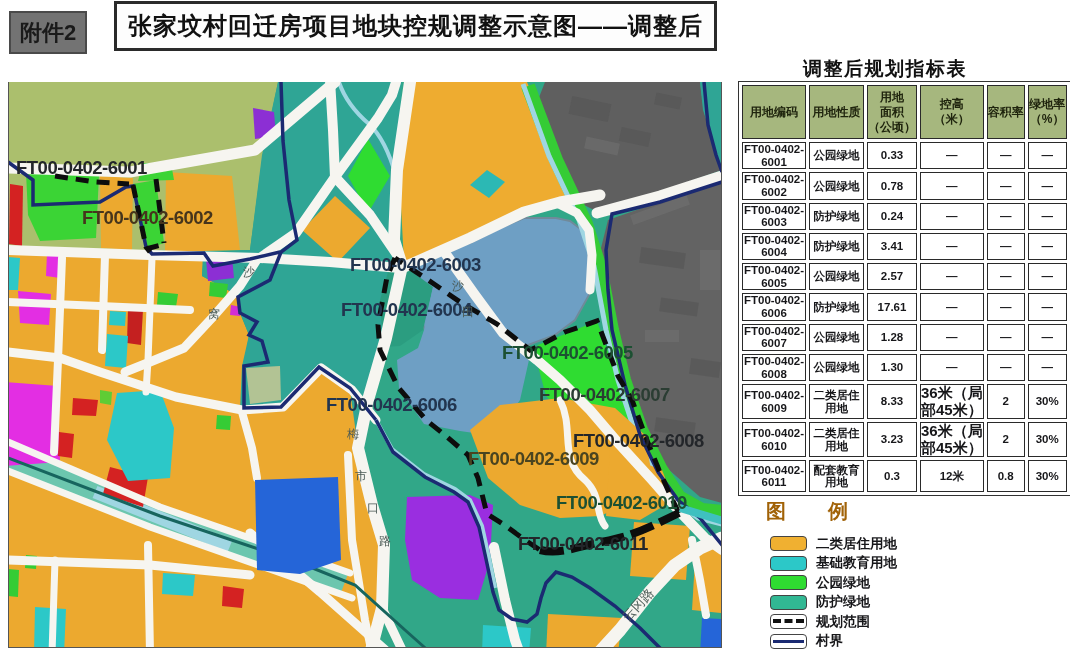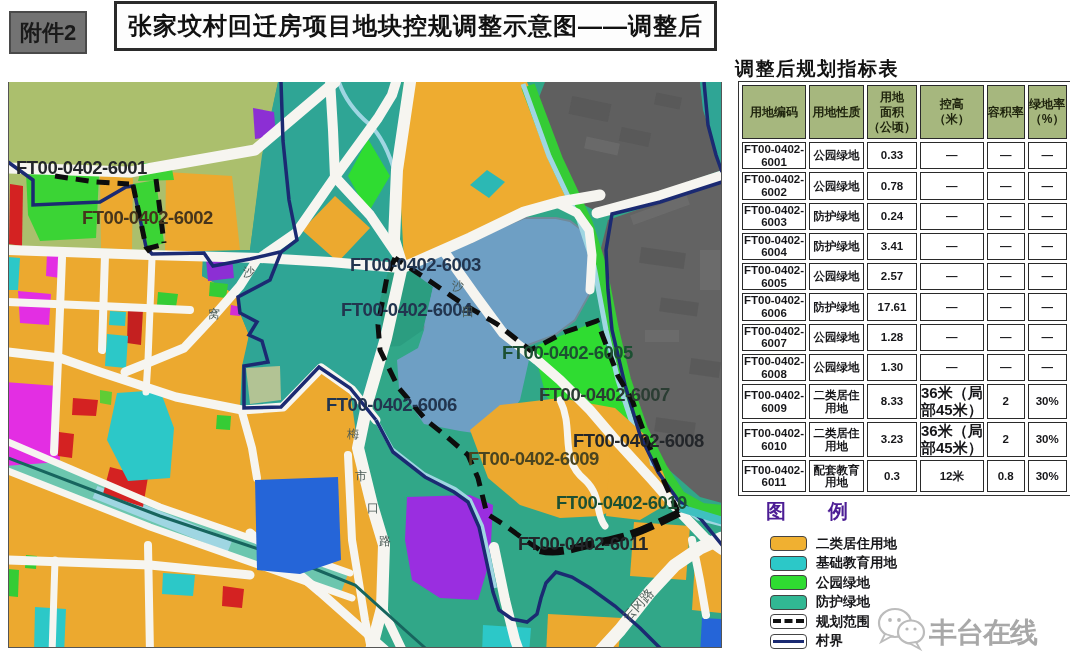--- a/index.html
+++ b/index.html
@@ -240,21 +240,21 @@
 
 <line x1="8" y1="82" x2="8" y2="648" stroke="#555" stroke-width="2"></line>
 
 <line x1="8" y1="648" x2="722" y2="648" stroke="#555" stroke-width="2"></line>
 
 <line x1="722" y1="82" x2="722" y2="648" stroke="#555" stroke-width="2"></line>
 
 </g>
 </svg>
 
-<div class="abs" style="left:735px;top:56px;width:300px;text-align:left;font-size:19px;font-weight:bold;color:#111;letter-spacing:1.5px;">调整后规划指标表</div>
+<div class="abs" style="left:735px;top:56px;width:300px;text-align:center;font-size:19px;font-weight:bold;color:#111;letter-spacing:1.5px;">调整后规划指标表</div>
 
 <table class="abs" id="ind" style="left:739px;top:82px;border-collapse:separate;border-spacing:3px;background:#fff;outline:1px solid #333;font-family:'Liberation Sans',sans-serif;">
 <tbody>
         <tr class="hd">
 <td style="width:62px;">用地编码</td>
 <td style="width:53px;margin-left:40px;">用地性质</td>
 <td style="width:45px;">用地<br>面积<br>（公顷）</td>
 <td style="width:51px;">控高<br>（米）</td>
 <td style="width:34px;">容积率</td>
 <td style="width:37px;">绿地率<br>（%）</td>
@@ -343,21 +343,21 @@
           <td>FT00-0402-<br>6011</td>
           <td>配套教育<br>用地</td>
           <td>0.3</td>
           <td>12米</td>
           <td>0.8</td>
           <td>30%</td>
         </tr>
 </tbody>
     </table>
 
-<div class="abs" style="left:766px;top:498px;font-size:20px;font-weight:bold;color:#4c1d95;">图<span style="display:inline-block;width:42px;"></span>例</div>
+<div class="abs" style="left:766px;top:498px;font-size:20px;font-weight:bold;color:#a16207;">图<span style="display:inline-block;width:42px;"></span>例</div>
 
 <div id="legend" class="abs" style="left:739px;top:537px;">
 
 <div class="li">
         <div class="sw" style="background:#f0b031;"></div>
         <div class="lt">二类居住用地</div>
       </div>
 
 <div class="li">
         <div class="sw" style="background:#2cc8c8;"></div>
@@ -382,28 +382,13 @@
       </div>
 
 <div class="li">
         <div class="sw" style="background:#fff;">
           <div style="position:absolute;left:2px;right:2px;top:5px;border-top:3px solid #1b2a72;"></div>
         </div>
         <div class="lt">村界</div>
       </div>
 </div>
 
-<div class="abs" id="logo" style="left:874px;top:603px;width:196px;height:51px;">
-
-<svg width="58" height="50" viewBox="0 0 58 50" style="position:absolute;left:0;top:0;">
-<ellipse cx="21" cy="20" rx="16" ry="14" fill="#ffffff" stroke="#bcbcbc" stroke-width="2.2"></ellipse>
-<path d="M11,31 L7,39 L18,33 Z" fill="#ffffff" stroke="#bcbcbc" stroke-width="1.8"></path>
-<ellipse cx="37" cy="29" rx="13" ry="11.5" fill="#ffffff" stroke="#bcbcbc" stroke-width="2.2"></ellipse>
-<path d="M42,39 L46,46 L35,40 Z" fill="#ffffff" stroke="#bcbcbc" stroke-width="1.8"></path>
-<circle cx="16" cy="17" r="1.9" fill="#b8b8b8"></circle>
-<circle cx="25" cy="17" r="1.9" fill="#b8b8b8"></circle>
-<circle cx="33" cy="26" r="1.6" fill="#b8b8b8"></circle>
-<circle cx="41" cy="26" r="1.6" fill="#b8b8b8"></circle>
-</svg>
-
-<div style="position:absolute;left:55px;top:11px;font-size:28px;font-weight:bold;color:#a8a8a8;letter-spacing:-1px;">丰台在线</div>
 </div>
-</div>
 
 </body></html>

